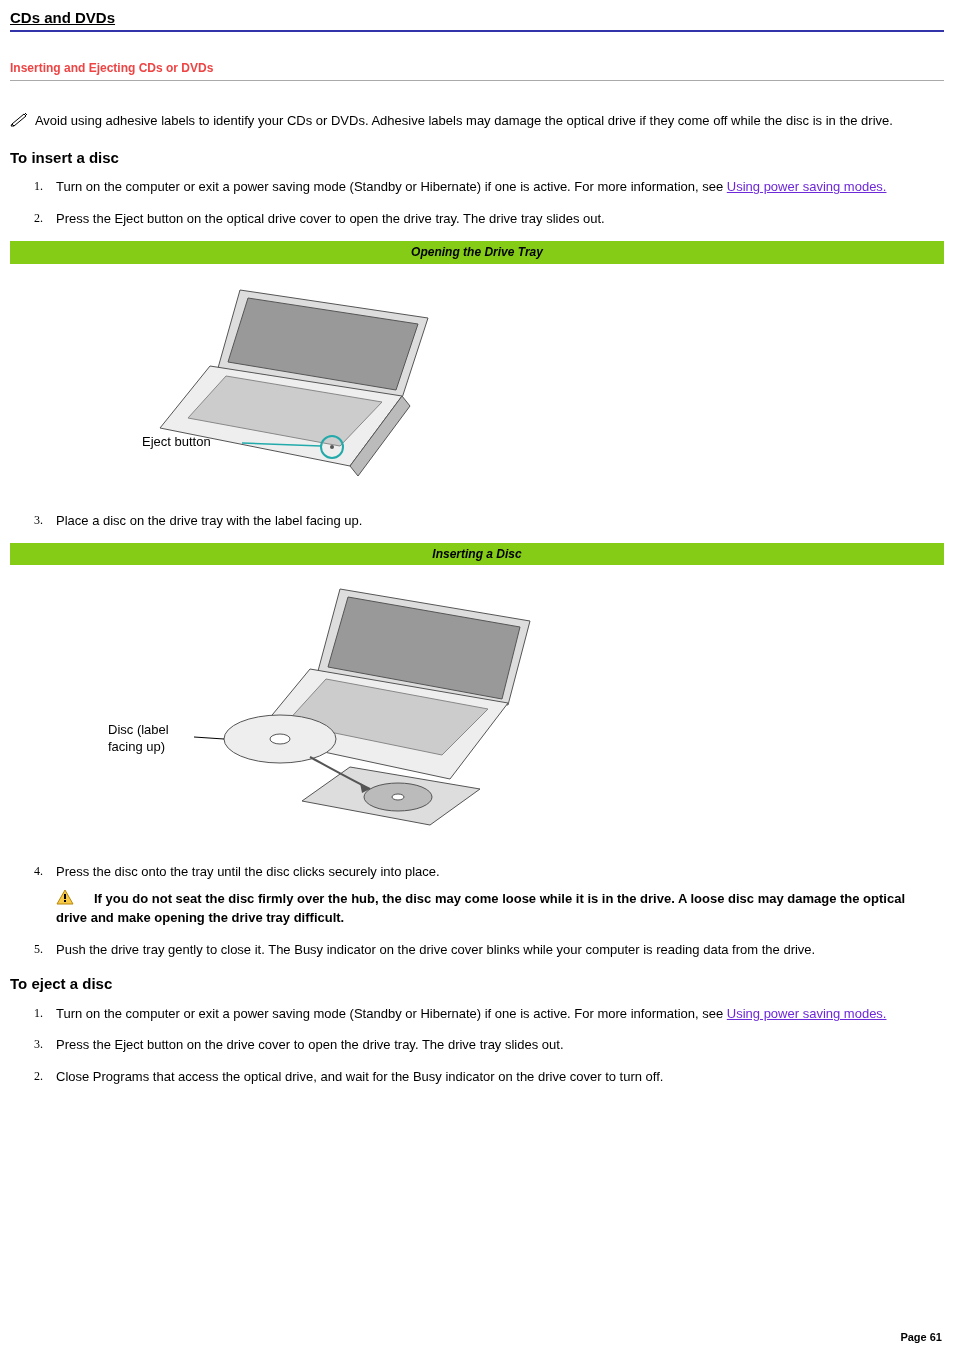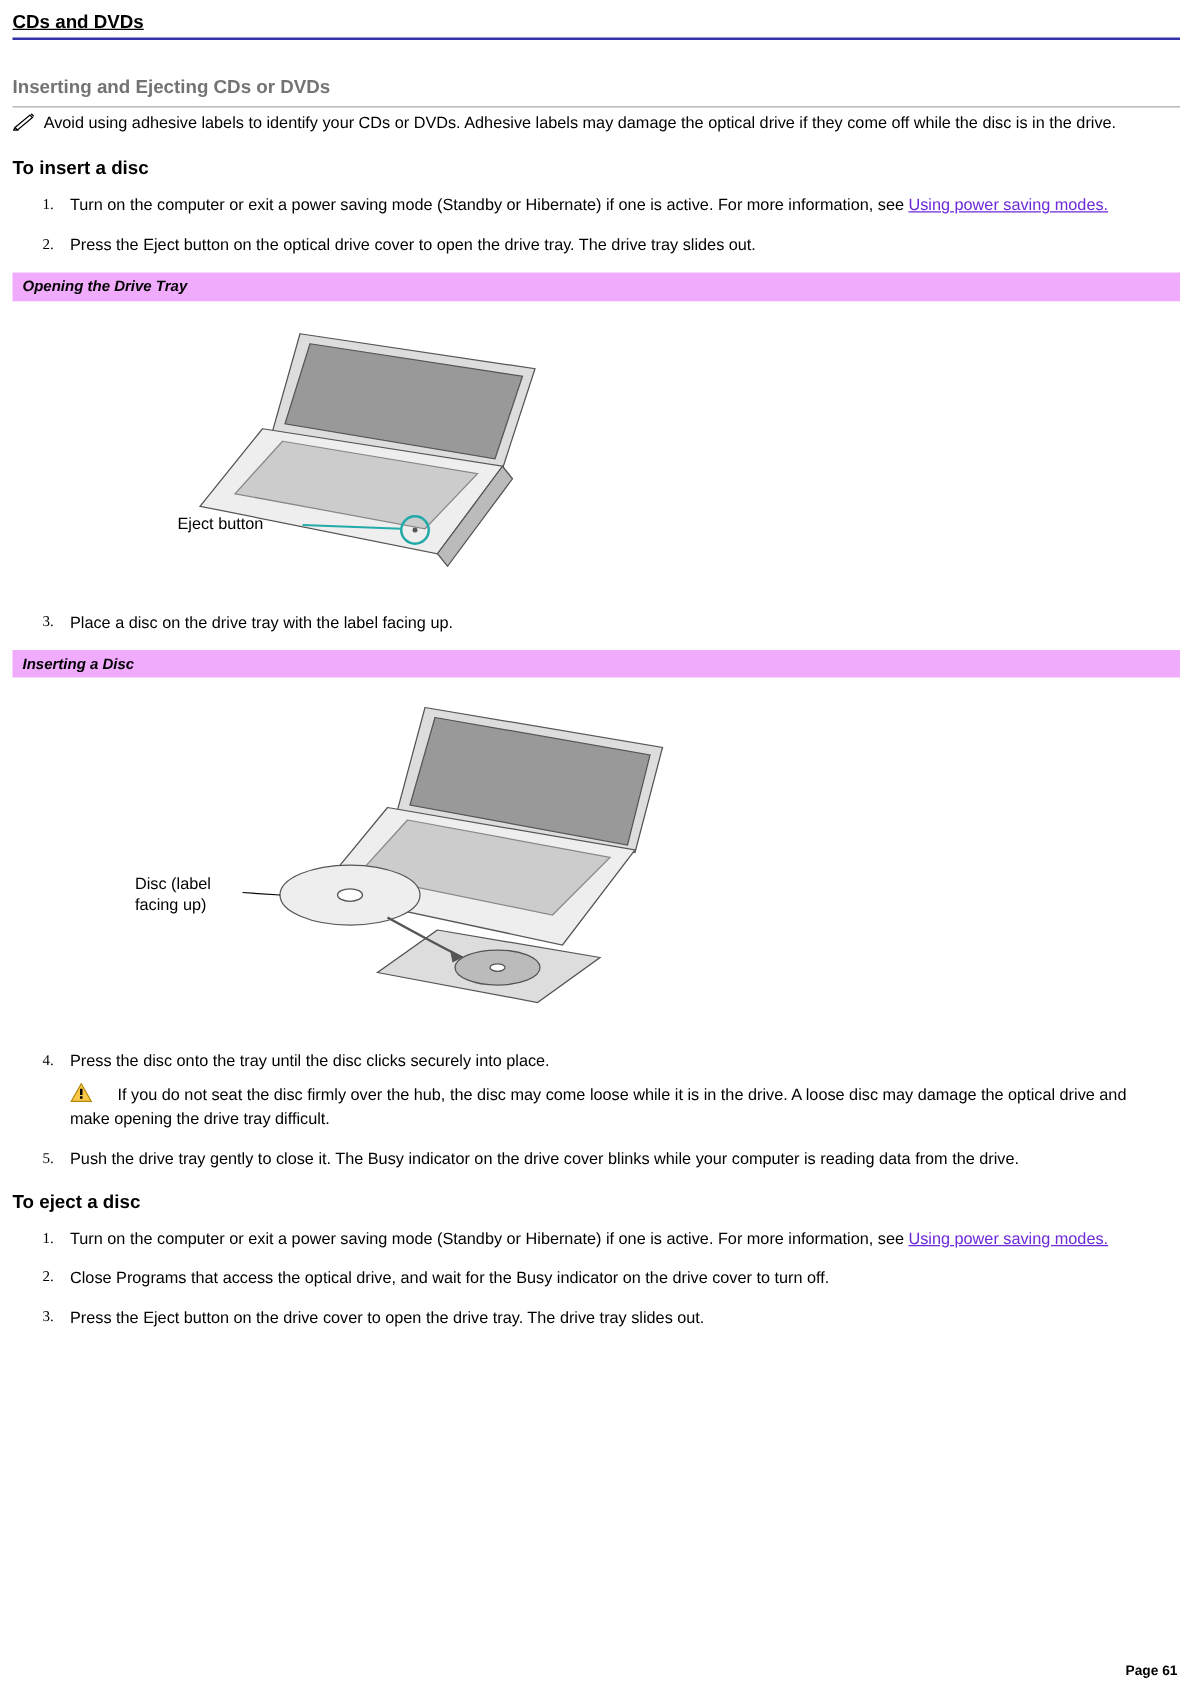--- a/index.html
+++ b/index.html
@@ -15,26 +15,26 @@
   .top-title {
     color: #000000;
     font-weight: bold;
     font-size: 15px;
     text-decoration: underline;
     border-bottom: 2px solid #3333aa;
     padding-bottom: 2px;
     margin-bottom: 28px;
   }
   .section-title {
-    color: #737373;
-    font-weight: bold;
-    font-size: 15px;
+    color: #ef4444;
+    font-weight: bold;
+    font-size: 12px;
     border-bottom: 1px solid #aaa;
     padding-bottom: 4px;
-    margin-bottom: 3px;
+    margin-bottom: 30px;
   }
   .note-icon {
     display: inline-block;
     vertical-align: middle;
     margin-right: 2px;
   }
   .warn-icon {
     display: inline-block;
     vertical-align: middle;
     margin-right: 20px;
@@ -60,37 +60,38 @@
     left: -22px;
     top: 0;
     font-family: Georgia, serif;
     font-size: 12px;
   }
   a.link {
     color: #6d28d9;
     text-decoration: underline;
   }
   .figure-bar {
-    background: #f0abfc;
+    background: #84cc16;
     font-style: italic;
     font-weight: bold;
     font-size: 12px;
     padding: 3px 8px;
     margin: 2px 0 0 0;
+    text-align: center;
   }
   .figure-box {
     padding: 14px 0 24px 0;
     display: flex;
     justify-content: flex-start;
   }
   .inner-note {
     margin: 10px 0 10px 0;
   }
   .warning-block {
-    font-weight: normal;
+    font-weight: bold;
     margin: 8px 15px 14px 0;
   }
   .page-num {
     position: fixed;
     right: 12px;
     bottom: 6px;
     font-weight: bold;
     font-size: 11px;
   }
   
@@ -201,21 +202,21 @@
     <span>Push the drive tray gently to close it. The Busy indicator on the drive cover blinks while your computer is reading data from the drive.</span>
   </li>
 </ol>
 
 <div class="sub-heading">To eject a disc</div>
 
 <ol>
   <li data-num="1">
     <span>Turn on the computer or exit a power saving mode (Standby or Hibernate) if one is active. For more information, see </span><a href="#" class="link">Using power saving modes.</a>
   </li>
+  <li data-num="3">
+    <span>Press the Eject button on the drive cover to open the drive tray. The drive tray slides out.</span>
+  </li>
   <li data-num="2">
     <span>Close Programs that access the optical drive, and wait for the Busy indicator on the drive cover to turn off.</span>
   </li>
-  <li data-num="3">
-    <span>Press the Eject button on the drive cover to open the drive tray. The drive tray slides out.</span>
-  </li>
 </ol>
 
 <div class="page-num">Page 61</div>
 
 </body></html>

